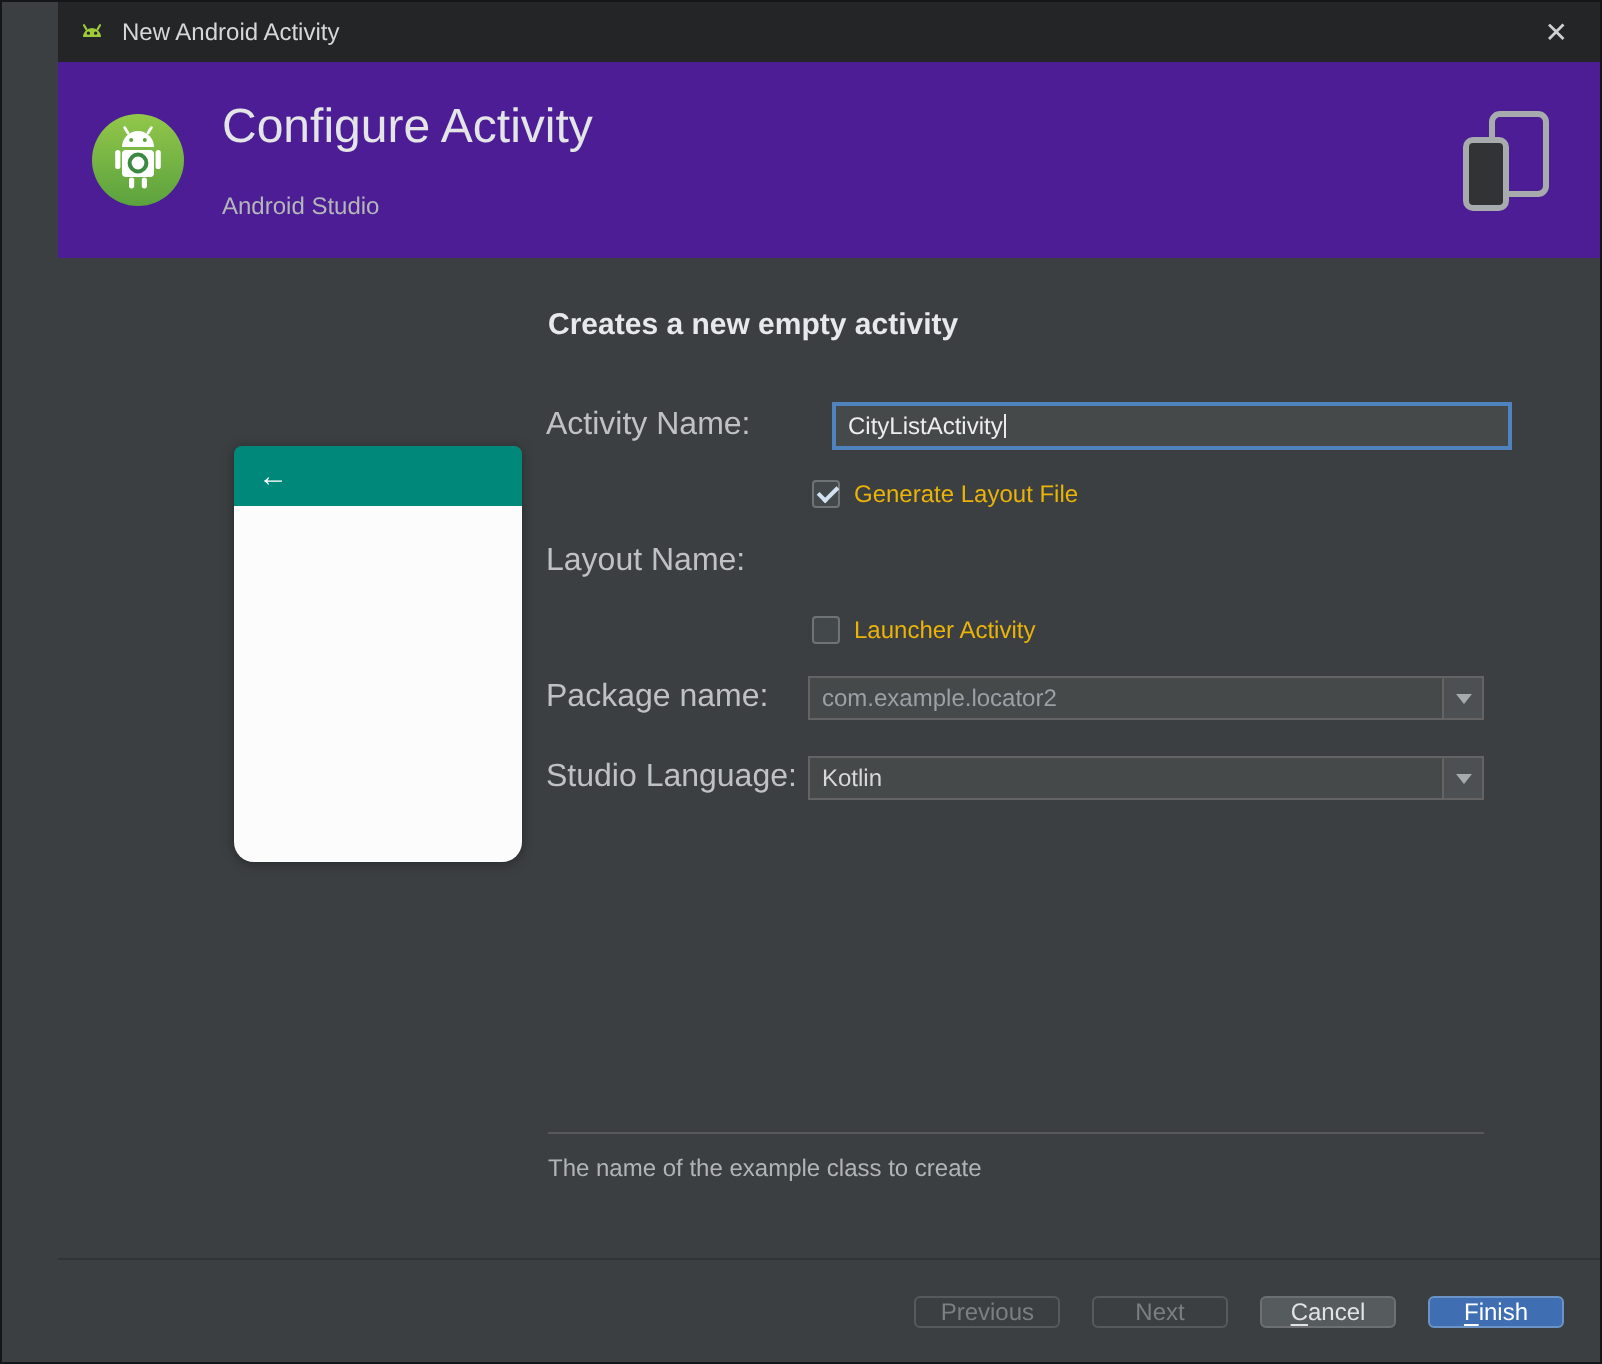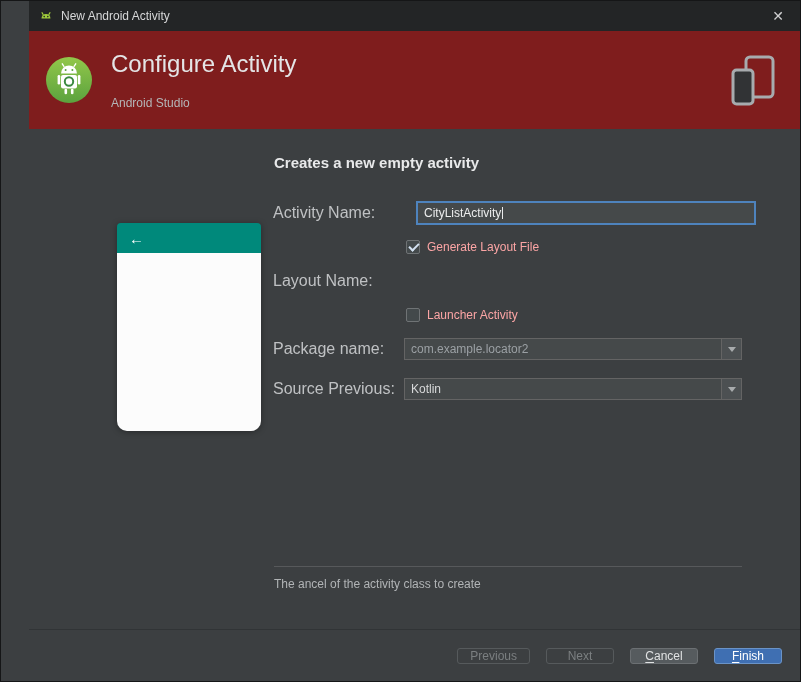--- a/index.html
+++ b/index.html
@@ -7,21 +7,21 @@
   body { font-family:"Liberation Sans", sans-serif; background:#3c3f41; }
   .window { width:801px; height:682px; border:1px solid #151617; display:flex; flex-direction:column; overflow:hidden;padding-left:28px; }
 
   
   .titlebar { height:30px; background:#232526; display:flex; align-items:center; padding:0 12px 0 9px; flex:none; }
   .titlebar .app-icon { width:16px; height:16px; margin-right:7px; flex:none; }
   .titlebar .title { font-size:12px; color:#d6d7d8; }
   .titlebar .close { margin-left:auto; color:#cfd0d1; font-size:14px; line-height:14px; cursor:default; padding:2px 4px; }
 
   
-  .banner { height:98px; background:#7f1d1d; position:relative; display:flex; align-items:center; padding-left:14px; flex:none; }
+  .banner { height:98px; background:#4c1d95; position:relative; display:flex; align-items:center; padding-left:14px; flex:none; }
   .banner .logo { width:52px; height:52px; margin-right:16px; flex:none; }
   .banner-title { font-size:24px; color:#e4e5e6; font-weight:400; }
   .banner-subtitle { font-size:12px; color:#b4b6b8; margin-top:18px; }
   .devices { position:absolute; right:24px; top:24px; }
 
   
   .content { flex:1; position:relative; background:#3c3f41; }
 
   .preview { position:absolute; left:88px; top:94px; width:144px; height:208px; border-radius:4px 4px 10px 10px; overflow:hidden; box-shadow:0 1px 6px rgba(0,0,0,.35); }
   .preview-appbar { height:30px; background:#00897b; color:#ffffff; display:flex; align-items:center; padding-left:12px; font-size:15px; }
@@ -42,21 +42,21 @@
   .combo-text { flex:1; padding:0 6px; line-height:20px; font-size:12px; white-space:nowrap; overflow:hidden; }
   .combo-package .combo-text { color:#9ba0a4; }
   .combo-language .combo-text { color:#d7d8d9; }
   .combo-arrow { width:20px; flex:none; border-left:1px solid #646464; background:#4c5052; display:flex; align-items:center; justify-content:center; }
   .tri-down { width:0; height:0; border-left:4px solid transparent; border-right:4px solid transparent; border-top:5px solid #a8abad; }
 
   .check-row { position:absolute; left:377px; display:flex; align-items:center; gap:7px; height:14px; cursor:default; }
   .row-generate { top:111px; } .row-launcher { top:179px; }
   .checkbox { width:14px; height:14px; background:#43494b; border:1px solid #6f7375; border-radius:2px; position:relative; flex:none; }
   .checkbox.checked::after { content:""; position:absolute; left:2px; top:2px; width:8px; height:4px; border-left:2px solid #d3e1f1; border-bottom:2px solid #d3e1f1; transform:rotate(-45deg); }
-  .check-label { font-size:12px; color:#fca5a5; }
+  .check-label { font-size:12px; color:#eab308; }
 
   .separator { position:absolute; left:245px; top:437px; width:468px; height:1px; background:#57595b; }
   .hint { position:absolute; left:245px; top:448px; font-size:12px; color:#b1b4b6; }
 
   
   .bottombar { height:52px; flex:none; background:#3c3f41; border-top:1px solid #313436; display:flex; align-items:center; justify-content:flex-end; padding-right:18px; gap:16px; }
   .btn { min-width:68px; height:16px; border-radius:3px; font-size:12px; font-family:inherit; display:inline-flex; align-items:center; justify-content:center; padding:0 12px; cursor:default; }
   .btn u { text-underline-offset:2px; }
   .btn-disabled { background:#3c3f41; border:1px solid #565a5c; color:#7b7f81; }
   .btn-cancel { background:#565b5e; border:1px solid #6c7073; color:#e0e2e3; }
@@ -137,30 +137,30 @@
     </div>
 
     <div class="field-label lbl-package">Package name:</div>
     <div class="combo combo-package">
       <span class="combo-text">com.example.locator2</span>
       <span class="combo-arrow">
           <span class="tri-down"></span>
         </span>
     </div>
 
-    <div class="field-label lbl-language">Source Previous:</div>
+    <div class="field-label lbl-language">Studio Language:</div>
     <div class="combo combo-language">
       <span class="combo-text">Kotlin</span>
       <span class="combo-arrow">
           <span class="tri-down"></span>
         </span>
     </div>
 
     <div class="separator"></div>
-    <div class="hint">The ancel of the activity class to create</div>
+    <div class="hint">The name of the example class to create</div>
 
   </div>
 
   <div class="bottombar">
     <span class="btn btn-disabled">Previous</span>
     <span class="btn btn-disabled">Next</span>
     <span class="btn btn-cancel"><u>C</u>ancel</span>
     <span class="btn btn-finish"><u>F</u>inish</span>
   </div>
 

